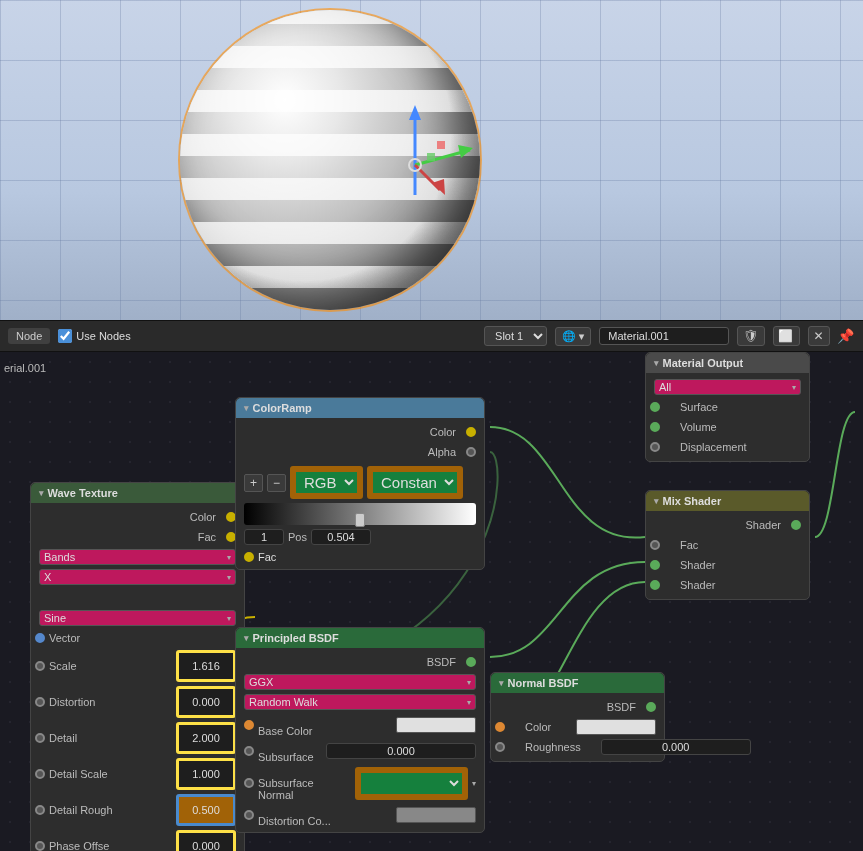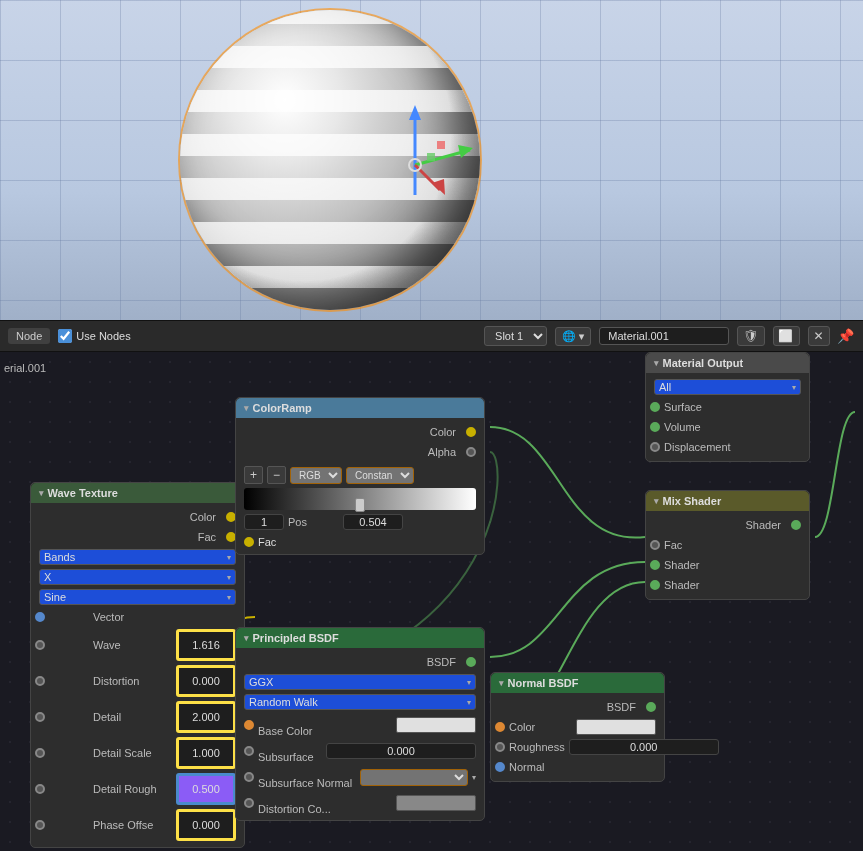--- a/index.html
+++ b/index.html
@@ -238,26 +238,26 @@
       border: 3px solid #fde047;
       border-radius: 3px;
       color: #ddd;
       font-size: 11px;
       text-align: center;
       width: 60px;
       padding: 7px 3px;
     }
 
     .value-field.highlighted {
-      background: #8b5cf6;
+      background: #a16207;
       border-color: #4a8acd;
     }
 
     .dropdown-field {
-      background: #1d4ed8;
+      background: #be185d;
       border: 1px solid #555;
       color: #ddd;
       font-size: 11px;
       padding: 1px 4px;
       border-radius: 3px;
       width: 100%;
       cursor: pointer;
       appearance: none;
       -webkit-appearance: none;
     }
@@ -324,24 +324,24 @@
       background: #3a3a3a;
       border: 1px solid #555;
       color: #ccc;
       padding: 1px 5px;
       cursor: pointer;
       font-size: 12px;
       border-radius: 2px;
     }
 
     .interp-select {
-      background: #737373;
-      border: 1px solid #a16207;
+      background: #15803d;
+      border: 6px solid #a16207;
       color: #ddd;
-      font-size: 10px;
+      font-size: 15px;
       padding: 1px 4px;
       border-radius: 3px;
       cursor: pointer;
     }
 
     .pos-row {
       display: flex;
       align-items: center;
       gap: 4px;
       margin-top: 2px;
@@ -470,29 +470,28 @@
       padding: 2px 8px 2px 4px;
       gap: 4px;
       min-height: 20px;
       position: relative;
     }
 
     .input-row label {
       flex: 1;
       color: #bbb;
       font-size: 11px;
-      margin-left: 44px;
     }
 
     
     .diff-row {
       display: flex;
       align-items: center;
       padding: 2px 8px 2px 4px;
-      gap: 4px;
+      gap: 20px;
       min-height: 20px;
       position: relative;
     }
 
     .diff-row label {
       flex: 1;
       color: #bbb;
       font-size: 11px;
     }
   </style>
@@ -592,36 +591,36 @@
       <div class="dropdown-row">
         <div class="dropdown-container" style="width:100%;">
           <select class="dropdown-field">
             <option>X</option>
           </select>
           <span class="dropdown-arrow">▾</span>
         </div>
       </div>
 
       <div class="dropdown-row">
-        <div class="dropdown-container" style="width:100%;">
+        <div class="dropdown-container" style="width:100%;margin-top:21px;">
           <select class="dropdown-field">
             <option>Sine</option>
           </select>
           <span class="dropdown-arrow">▾</span>
         </div>
       </div>
 
       <div class="input-row">
         <span class="socket-dot blue"></span>
         <label>Vector</label>
       </div>
 
       <div class="input-row">
         <span class="socket-dot gray"></span>
-        <label>Wave</label>
+        <label>Scale</label>
         <input class="value-field" type="text" value="1.616" style="">
       </div>
 
       <div class="input-row">
         <span class="socket-dot gray"></span>
         <label>Distortion</label>
         <input class="value-field" type="text" value="0.000" style="">
       </div>
 
       <div class="input-row">
@@ -679,21 +678,21 @@
           </select>
         </div>
 
         <div class="color-gradient-bar">
           <div class="gradient-stop" style="left:50%;"></div>
         </div>
 
         <div class="pos-row">
           <input class="pos-field" type="text" style="width: 40px;" value="1">
           <span style="color:#bbb;font-size:11px;">Pos</span>
-          <input class="pos-field" type="text" style="width: 60px; margin-left: 32px;" value="0.504">
+          <input class="pos-field" type="text" style="width: 60px;" value="0.504">
         </div>
       </div>
 
       <div class="fac-row">
         <span class="socket-dot yellow"></span>
         <label>Fac</label>
       </div>
     </div>
   </div>
 
@@ -774,24 +773,20 @@
         <label>Color</label>
         <div class="color-swatch"></div>
       </div>
 
       <div class="diff-row">
         <span class="socket-dot gray"></span>
         <label>Roughness</label>
         <input class="bsdf-value-field" type="text" value="0.000" style="">
       </div>
 
-      <div class="diff-row">
-        <span class="socket-dot blue"></span>
-        <label>Normal</label>
-      </div>
     </div>
   </div>
 
   <div id="mix-shader-node" class="node-card">
     <div class="node-header" style="background:#5a5a2a;">
       <span class="collapse-arrow">▾</span>
       <span>Mix Shader</span>
     </div>
     <div class="node-body">
 

